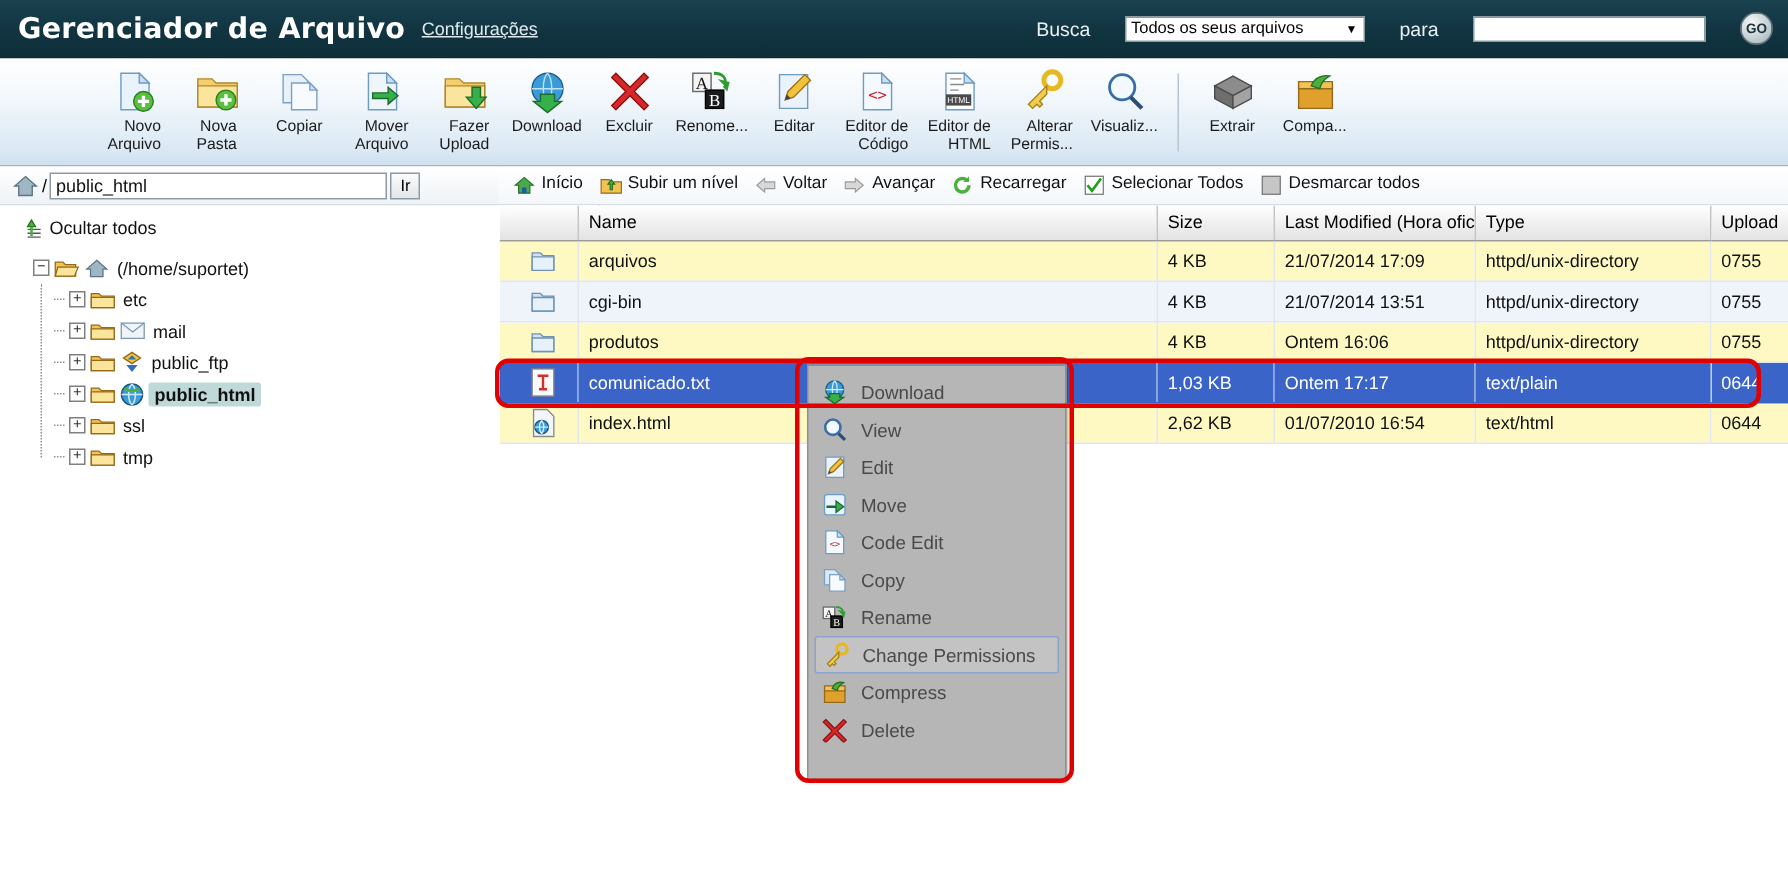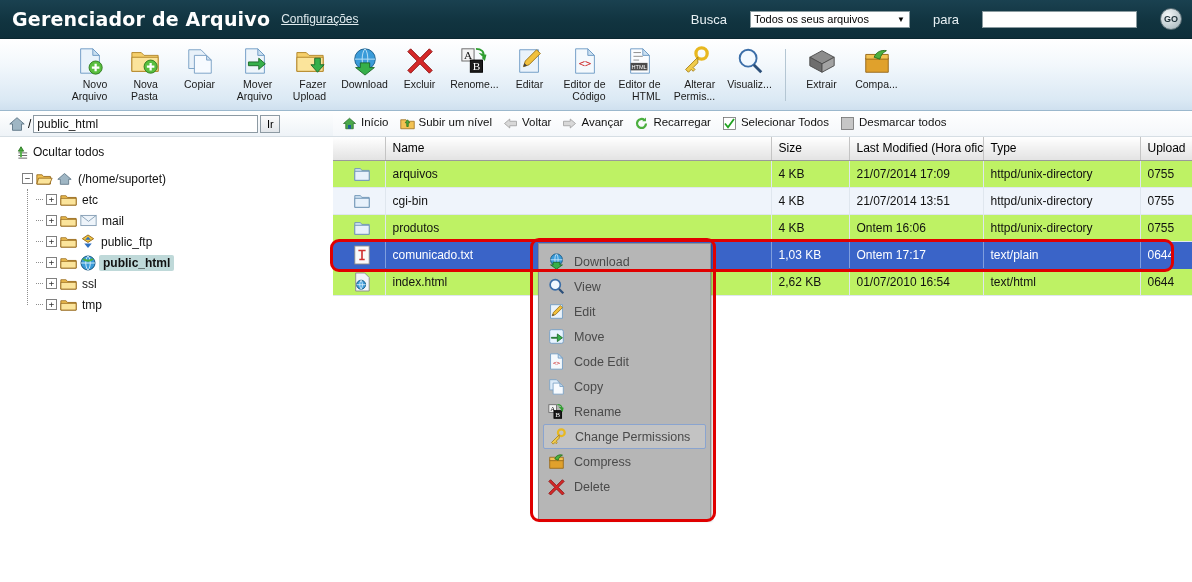--- a/index.html
+++ b/index.html
@@ -153,21 +153,21 @@
     height:23px; background:linear-gradient(180deg,#ffffff 0%,#f0f0f0 52%,#e3e3e3 100%);
     border-bottom:1px solid #9a9a9a; border-right:1px solid #c4c4c4;
     font-weight:normal; font-size:12px; text-align:left; padding-left:7px;
     color:#000; white-space:nowrap; overflow:hidden;
   }
   table.filelist td {
     height:27px; border-bottom:1px solid #dfe6ee; border-right:1px solid #dfe6ee;
     font-size:12px; padding-left:7px; color:#111; white-space:nowrap;
     overflow:hidden;
   }
-  tr.row-odd td { background:#bef264; }
+  tr.row-odd td { background:#fef9c3; }
   tr.row-even td { background:#eff4fb; }
   tr.row-selected td { background:#3a64c8; color:#ffffff; border-bottom-color:#3a64c8; border-right-color:#7f9ede; }
   td.c-icon { padding-left:0; text-align:center; width:52px; }
   td.c-icon .ic { width:18px; height:20px; display:inline-block; vertical-align:middle; }
 
   
   #context-menu {
     position:absolute; left:538px; top:243px; width:173px; height:277px;
     background:#b6b6b6; border:1px solid #8f8f8f;
     box-shadow:1px 1px 2px rgba(0,0,0,.35);

